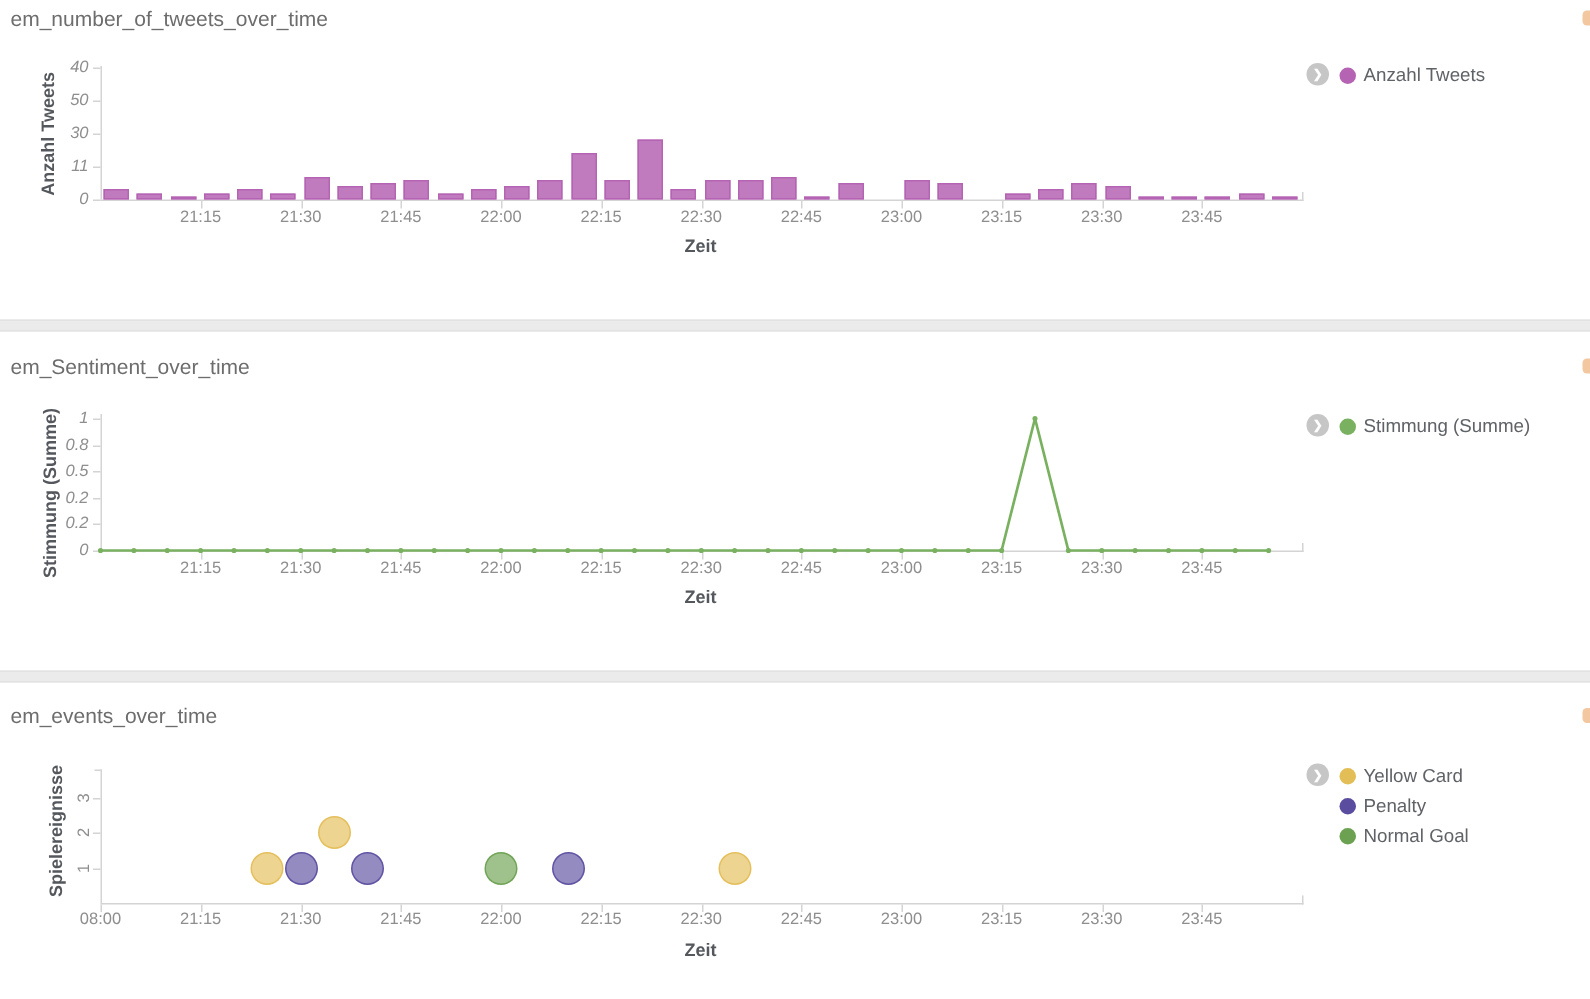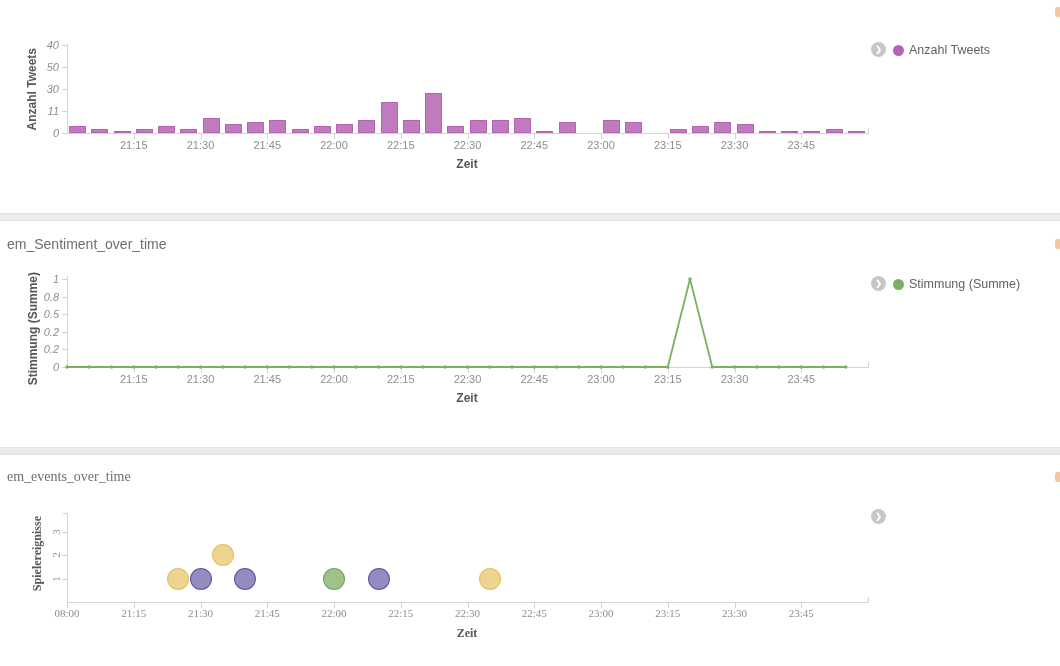--- a/index.html
+++ b/index.html
@@ -27,20 +27,21 @@
   .legend-row{display:flex;align-items:center;height:20px;gap:5px;}
   .legend-dot{width:11px;height:11px;border-radius:50%;flex:none;}
   .legend-label{font-size:12.5px;color:#5f6266;white-space:nowrap;}
 </style>
 </head>
 <body>
 
 <div class="stage">
 
   <section class="panel" id="panel-0" style="top:0;height:213px;">
+    <h2 class="panel-title" style="top:4px;">em_number_of_tweets_over_time</h2>
     <div class="sliver" style="top:7px;"></div>
   <div class="axis-line" style="left: 67px; top: 44px; width: 1px; height: 89px;"></div>
       <div class="axis-line" style="left: 67px; top: 133px; width: 802px; height: 1px;"></div>
       <div class="axis-line" style="left: 868px; top: 128px; width: 1px; height: 6px;"></div>
       <div class="axis-line" style="left: 133.75px; top: 134px; width: 1px; height: 5px;"></div>
       <div class="tick-label" style="left: 111.75px; top: 139px; width: 44px;">21:15</div>
       <div class="axis-line" style="left: 200.5px; top: 134px; width: 1px; height: 5px;"></div>
       <div class="tick-label" style="left: 178.5px; top: 139px; width: 44px;">21:30</div>
       <div class="axis-line" style="left: 267.25px; top: 134px; width: 1px; height: 5px;"></div>
       <div class="tick-label" style="left: 245.25px; top: 139px; width: 44px;">21:45</div>
@@ -210,21 +211,21 @@
           <div class="legend-row">
             <div class="legend-dot" style="background: rgb(121, 177, 97);"></div>
             <div class="legend-label">Stimmung (Summe)</div>
           </div>
         </div>
       </div>
     </section>
 
   <div class="divider" style="top:447px;"></div>
 
-  <section class="panel" id="panel-2" style="top:456px;height:206px;font-family:Liberation Serif, serif;">
+  <section class="panel" id="panel-2" style="top:456px;height:206px;">
     <h2 class="panel-title" style="top:13px;">em_events_over_time</h2>
     <div class="sliver" style="top:16px;"></div>
   <div class="axis-line" style="left: 67px; top: 57px; width: 1px; height: 89px;"></div>
       <div class="axis-line" style="left: 67px; top: 146px; width: 802px; height: 1px;"></div>
       <div class="axis-line" style="left: 868px; top: 141px; width: 1px; height: 6px;"></div>
       <div class="axis-line" style="left: 63px; top: 57px; width: 5px; height: 1px;"></div>
       <div class="axis-line" style="left: 67px; top: 147px; width: 1px; height: 5px;"></div>
       <div class="tick-label" style="left: 45px; top: 151px; width: 44px;">08:00</div>
       <div class="axis-line" style="left: 133.75px; top: 147px; width: 1px; height: 5px;"></div>
       <div class="tick-label" style="left: 111.75px; top: 151px; width: 44px;">21:15</div>
@@ -260,16 +261,30 @@
       </div>
       <div class="event-dot" style="left: 167.25px; top: 111.5px; background: rgba(227, 189, 86, 0.65); border-color: rgba(227, 189, 86, 0.9);"></div>
       <div class="event-dot" style="left: 211.75px; top: 88px; background: rgba(227, 189, 86, 0.65); border-color: rgba(227, 189, 86, 0.9);"></div>
       <div class="event-dot" style="left: 478.75px; top: 111.5px; background: rgba(227, 189, 86, 0.65); border-color: rgba(227, 189, 86, 0.9);"></div>
       <div class="event-dot" style="left: 189.5px; top: 111.5px; background: rgba(90, 77, 160, 0.65); border-color: rgba(90, 77, 160, 0.9);"></div>
       <div class="event-dot" style="left: 234px; top: 111.5px; background: rgba(90, 77, 160, 0.65); border-color: rgba(90, 77, 160, 0.9);"></div>
       <div class="event-dot" style="left: 367.5px; top: 111.5px; background: rgba(90, 77, 160, 0.65); border-color: rgba(90, 77, 160, 0.9);"></div>
       <div class="event-dot" style="left: 323px; top: 111.5px; background: rgba(107, 161, 80, 0.65); border-color: rgba(107, 161, 80, 0.9);"></div>
       <div class="legend" style="left: 871px; top: 51px;">
         <div class="legend-arrow">❯</div>
+        <div class="legend-items">
+          <div class="legend-row">
+            <div class="legend-dot" style="background: rgb(227, 189, 86);"></div>
+            <div class="legend-label">Yellow Card</div>
+          </div>
+          <div class="legend-row">
+            <div class="legend-dot" style="background: rgb(90, 77, 160);"></div>
+            <div class="legend-label">Penalty</div>
+          </div>
+          <div class="legend-row">
+            <div class="legend-dot" style="background: rgb(107, 161, 80);"></div>
+            <div class="legend-label">Normal Goal</div>
+          </div>
+        </div>
       </div>
     </section>
 
 </div>
 
 </body></html>

